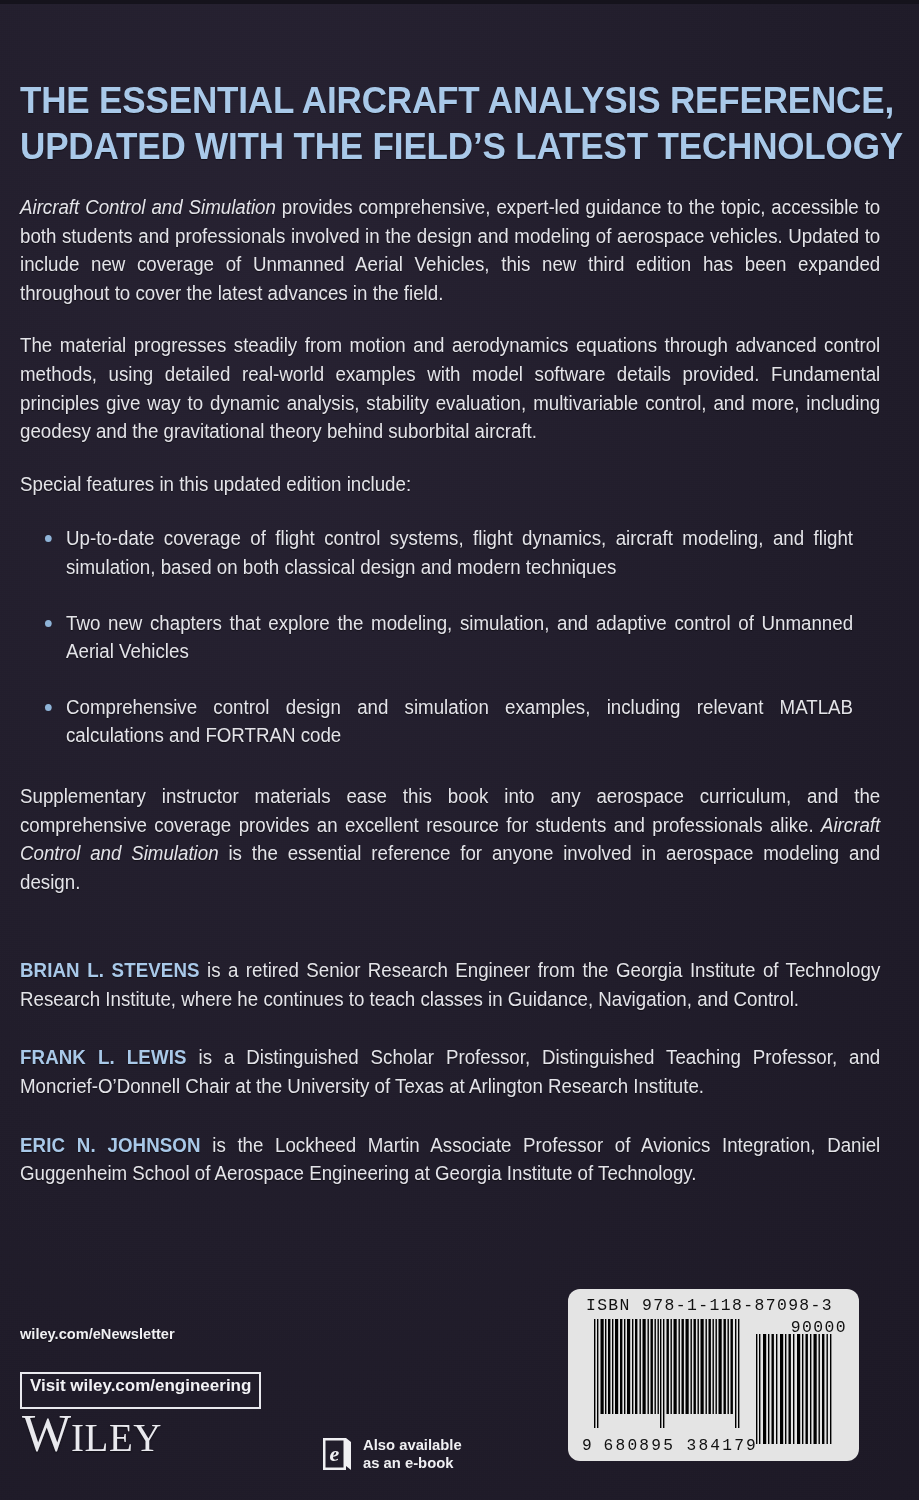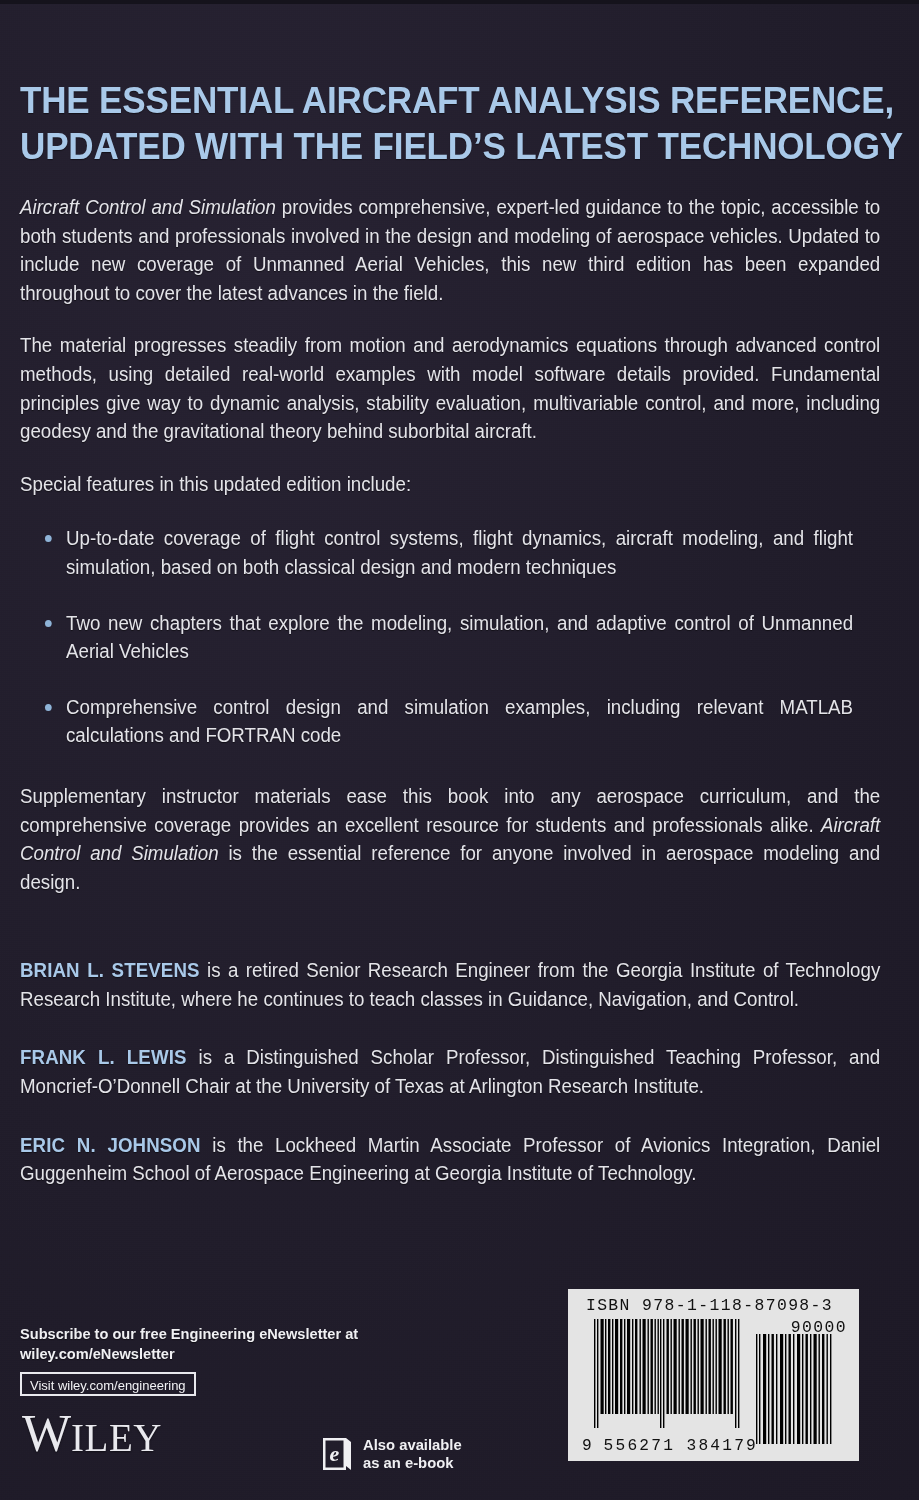--- a/index.html
+++ b/index.html
@@ -147,23 +147,23 @@
     color: #f0f0f3;
     text-shadow: 0 1px 1px rgba(0,0,0,.5);
   }
   .newsletter div { white-space: nowrap; }
 
   .visit-box {
     position: absolute;
     left: 20px;
     top: 1368px;
     border: 2px solid #e9e9ee;
-    padding: 3px 8px 0 8px;
-    font-size: 13px;
-    font-weight: normal;
+    padding: 3px 8px 13px 8px;
+    font-size: 17px;
+    font-weight: bold;
     color: #f2f2f5;
     line-height: 17px;
     white-space: nowrap;
   }
 
   
   .wiley-logo {
     position: absolute;
     left: 22px;
     top: 1404px;
@@ -201,20 +201,21 @@
   
   .barcode-box {
     position: absolute;
     left: 568px;
     top: 1285px;
     width: 291px;
     height: 172px;
     background: #e4e4e4;
     padding: 0;
     box-sizing: border-box;
+    border-radius: 12px;
   }
   .isbn-line {
     position: absolute;
     top: 7px;
     left: 0;
     right: 8px;
     text-align: center;
     font-family: "Liberation Mono", "DejaVu Sans Mono", monospace;
     font-size: 16.4px;
     letter-spacing: 1.4px;
@@ -298,21 +299,20 @@
     <div class="bios">
       <p class="bio"><span class="bio-name">BRIAN L. STEVENS</span><span> is a retired Senior Research Engineer from the Georgia Institute of Technology Research Institute, where he continues to teach classes in Guidance, Navigation, and Control.</span></p>
       <p class="bio"><span class="bio-name">FRANK L. LEWIS</span><span> is a Distinguished Scholar Professor, Distinguished Teaching Professor, and Moncrief-O’Donnell Chair at the University of Texas at Arlington Research Institute.</span></p>
       <p class="bio"><span class="bio-name">ERIC N. JOHNSON</span><span> is the Lockheed Martin Associate Professor of Avionics Integration, Daniel Guggenheim School of Aerospace Engineering at Georgia Institute of Technology.</span></p>
     </div>
 
   </div>
 
 
   <div class="newsletter">
-    <div>Subscribe to our free Engineering eNewsletter at</div>
     <div>wiley.com/eNewsletter</div>
   </div>
 
   <div class="visit-box">Visit wiley.com/engineering</div>
 
   <div class="wiley-logo"><span class="w-big">W</span><span class="w-small">ILEY</span></div>
 
   <div class="ebook-badge">
     <div class="ebook-icon">
       <svg width="30" height="36" viewBox="0 0 30 36" aria-hidden="true">
@@ -396,18 +396,18 @@
         <rect x="57.5" y="0" width="3.2" height="110"></rect>
         <rect x="62.5" y="0" width="1.4" height="110"></rect>
         <rect x="66" y="0" width="2.4" height="110"></rect>
         <rect x="70.5" y="0" width="1.4" height="110"></rect>
         <rect x="74" y="0" width="1.4" height="110"></rect>
       </g>
     </svg>
 
     <div class="ean-digits">
       <span>9</span>
-      <span class="g">556271</span>
+      <span class="g">680895</span>
       <span class="g">384179</span>
     </div>
   </div>
 
 </div>
 
 </body></html>

